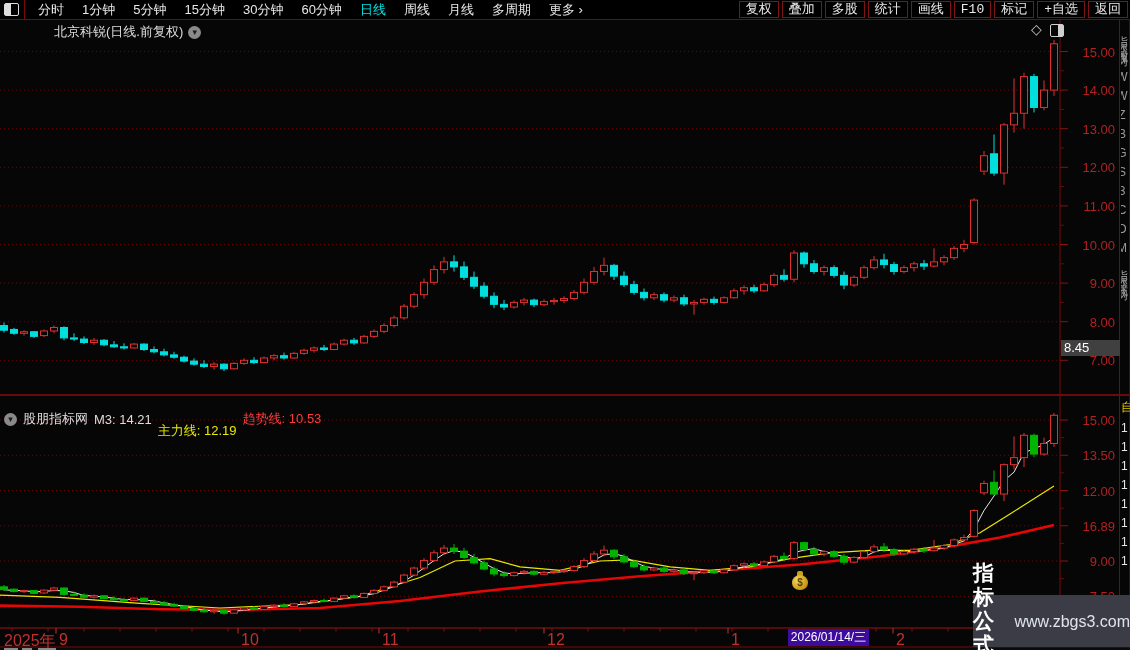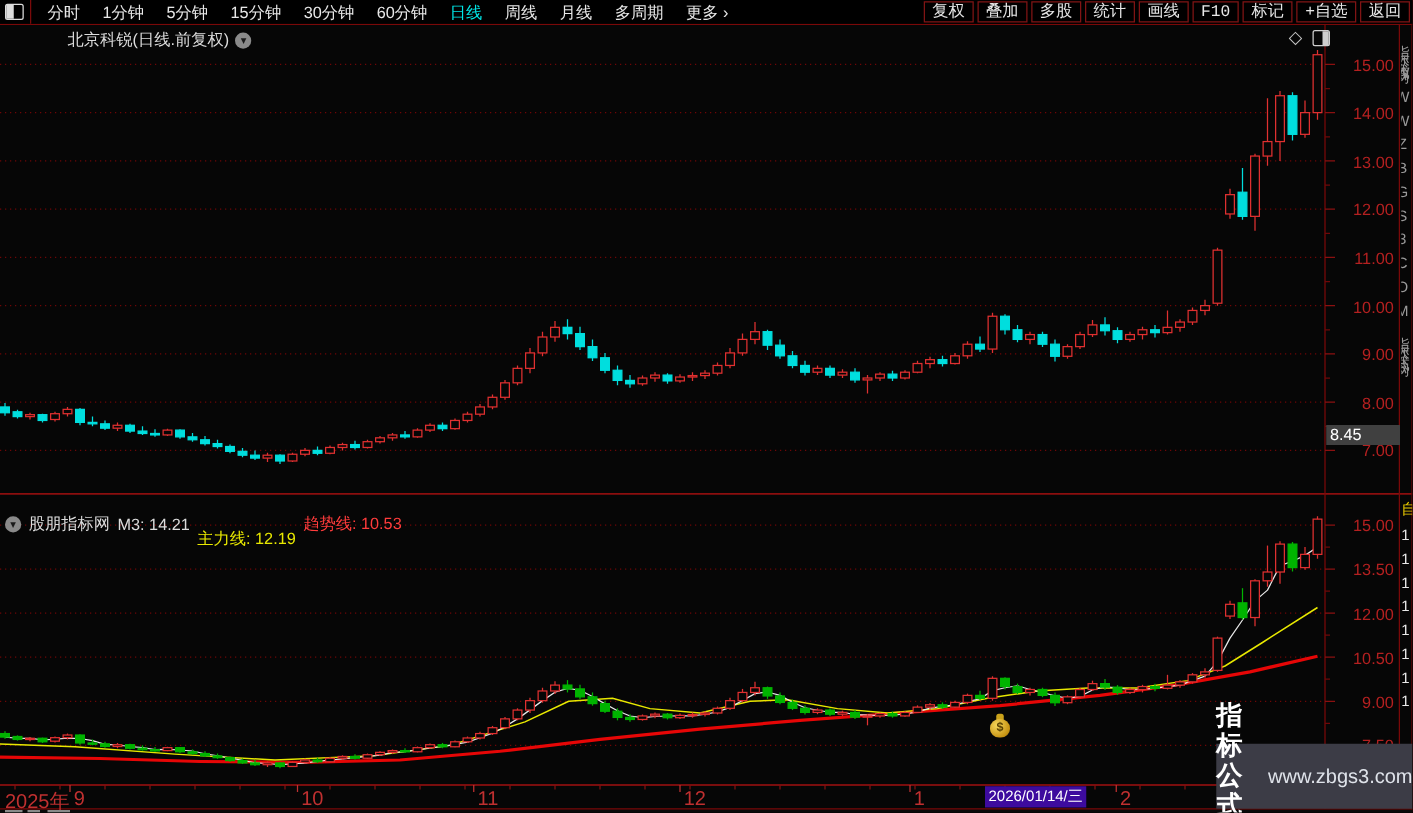--- a/index.html
+++ b/index.html
@@ -680,21 +680,21 @@
     <div class="ylab" style="top: 121.7px;">13.00</div>
     <div class="ylab" style="top: 160.3px;">12.00</div>
     <div class="ylab" style="top: 198.9px;">11.00</div>
     <div class="ylab" style="top: 237.5px;">10.00</div>
     <div class="ylab" style="top: 276.1px;">9.00</div>
     <div class="ylab" style="top: 314.7px;">8.00</div>
     <div class="ylab" style="top: 353.3px;">7.00</div>
     <div class="ylab" style="top: 413px;">15.00</div>
     <div class="ylab" style="top: 448.25px;">13.50</div>
     <div class="ylab" style="top: 483.5px;">12.00</div>
-    <div class="ylab" style="top: 518.75px;">10.50</div>
+    <div class="ylab" style="top: 518.75px;">16.89</div>
     <div class="ylab" style="top: 554px;">9.00</div>
     <div class="ylab" style="top: 589.25px;">7.50</div>
     <div class="xlab" style="left: 59px;">9</div>
     <div class="xlab" style="left: 241px;">10</div>
     <div class="xlab" style="left: 382px;">11</div>
     <div class="xlab" style="left: 547px;">12</div>
     <div class="xlab" style="left: 731px;">1</div>
     <div class="xlab" style="left: 896px;">2</div>
   </div>
 

